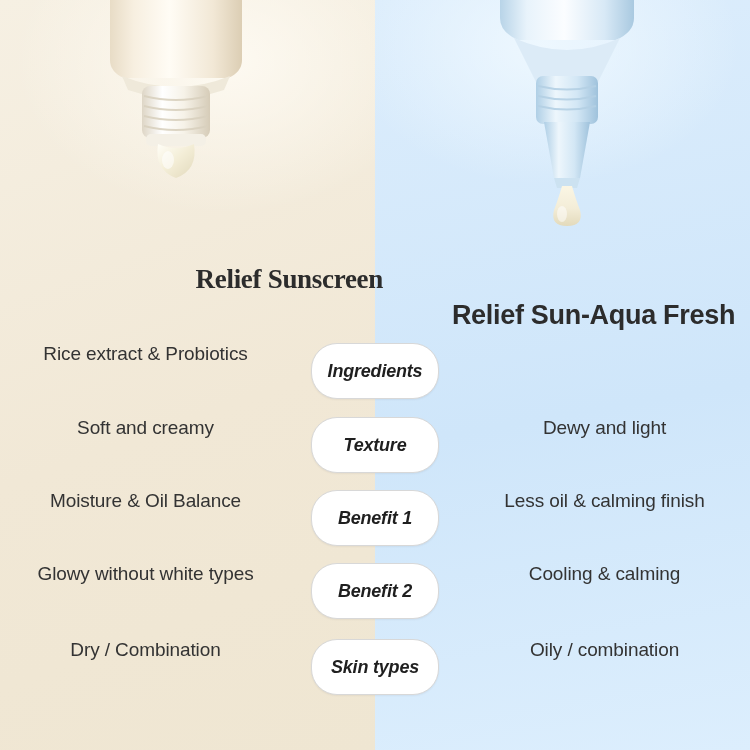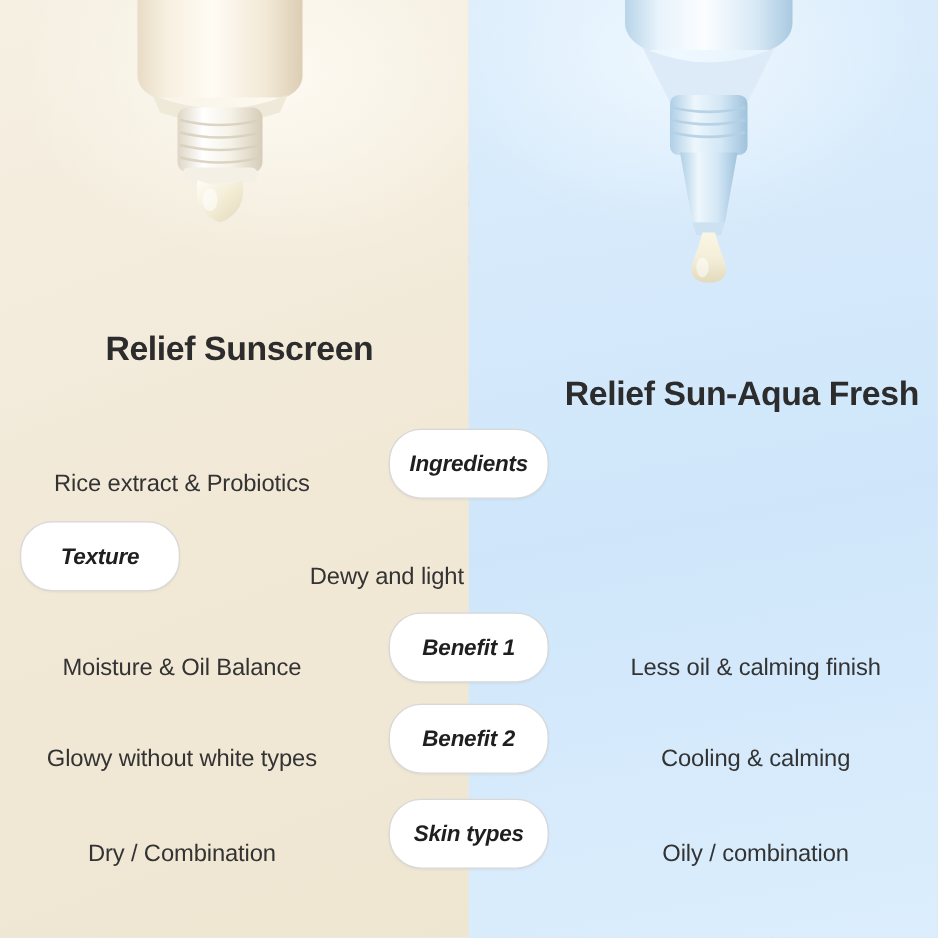--- a/index.html
+++ b/index.html
@@ -45,29 +45,29 @@
   .tube-left  { position:absolute; left:96px;  top:-6px; width:160px; height:190px; }
   .tube-right { position:absolute; left:492px; top:-8px; width:150px; height:235px; }
 
   
   .title {
     position:absolute; top:264px;
     font-size:27px; font-weight:bold;
     color:#2C2C2C; letter-spacing:-.3px;
     white-space:nowrap;
   }
-  .title-left  { left:0;   width:383px; text-align:center; }
+  .title-left  { left:0;   width:383px; text-align:right;font-family:Liberation Serif, serif; }
   .title-right { left:375px; width:437px; text-align:center;margin-top:36px; }
 
   
   .rows { position:absolute; left:0; top:0; width:750px; height:750px; }
 
   .row {
     position:absolute; left:0; width:750px; height:56px;
-    display:flex; align-items:flex-end;
+    display:flex; align-items:flex-start;
   }
 
   .cell {
     flex:0 0 295px;
     font-size:19px; color:#333333;
     letter-spacing:-.1px; white-space:nowrap;
   }
   .cell-left  { text-align:center; padding-right:4px; }
   .cell-right { text-align:center; padding-left:4px; }
 
@@ -470,20 +470,21 @@
   <div class="title title-right">Relief Sun-Aqua Fresh</div>
 
   <div class="rows">
 
     <div class="row" style="top:343px">
       <div class="cell cell-left">Rice extract &amp; Probiotics</div>
       <div class="pill">Ingredients</div>
     </div>
 
     <div class="row" style="top:417px">
+      <div class="cell cell-left">Soft and creamy</div>
       <div class="pill">Texture</div>
       <div class="cell cell-right">Dewy and light</div>
     </div>
 
     <div class="row" style="top:490px">
       <div class="cell cell-left">Moisture &amp; Oil Balance</div>
       <div class="pill">Benefit 1</div>
       <div class="cell cell-right">Less oil &amp; calming finish</div>
     </div>
 

